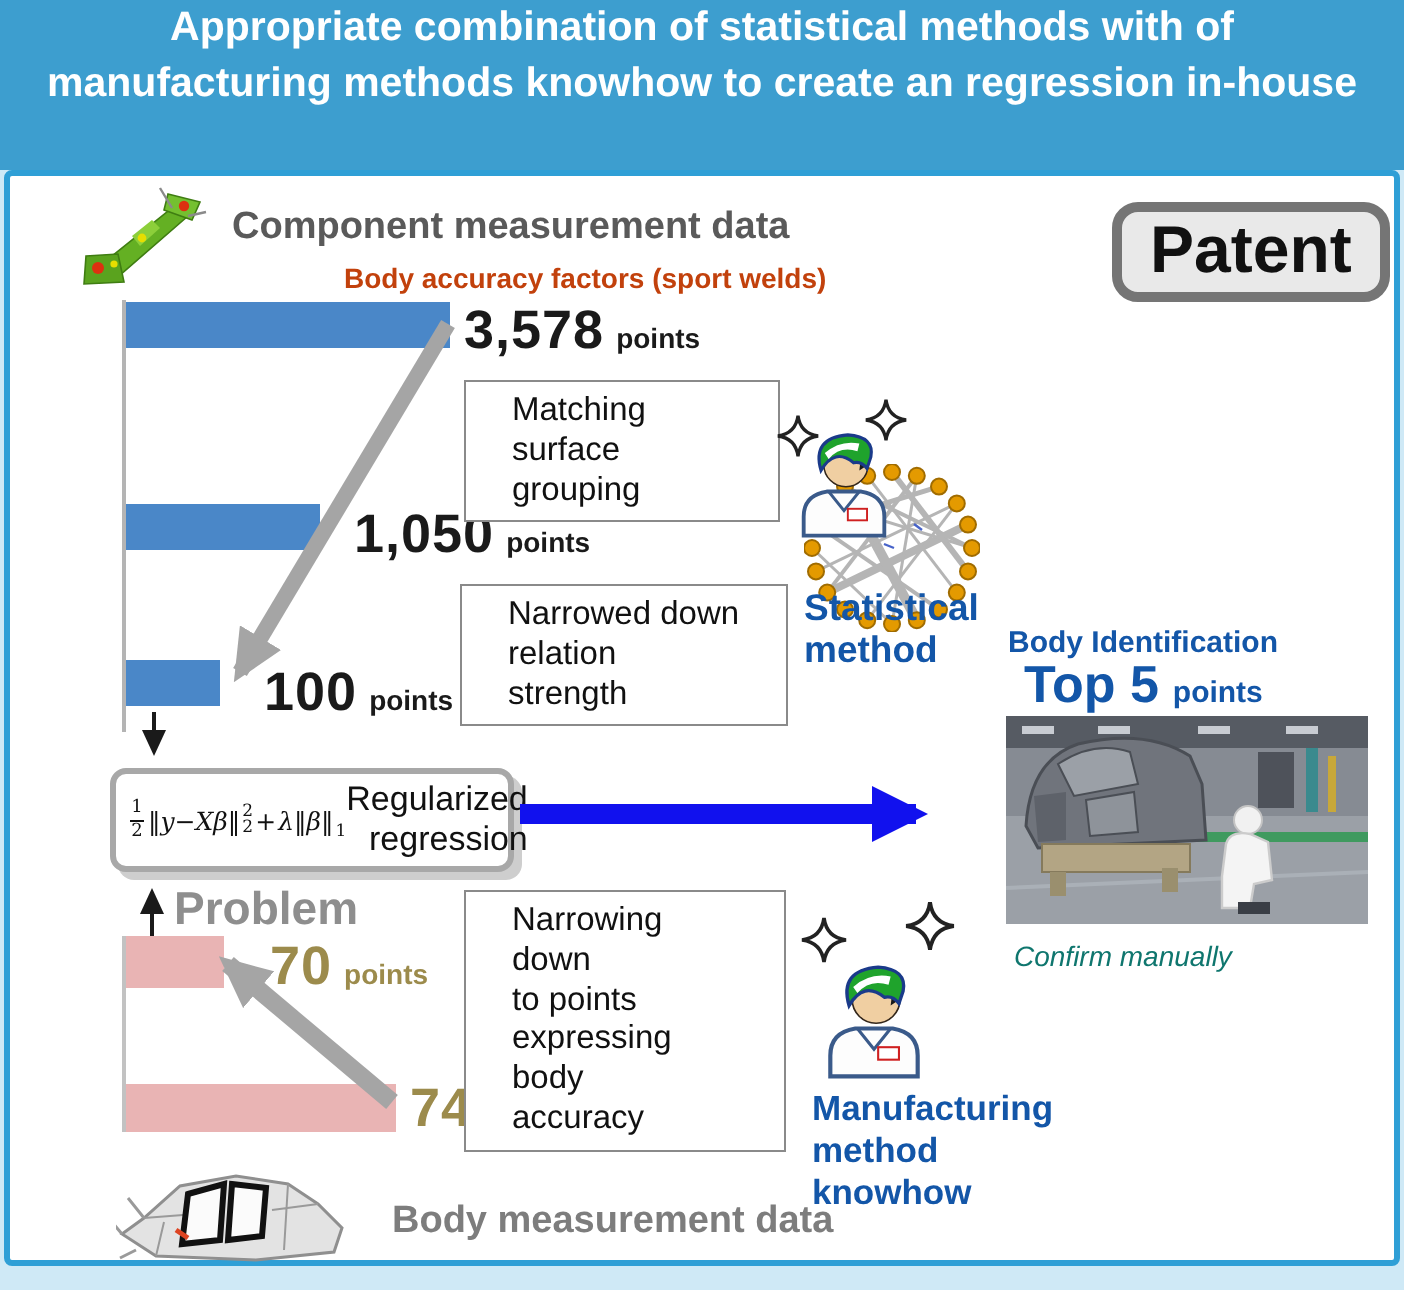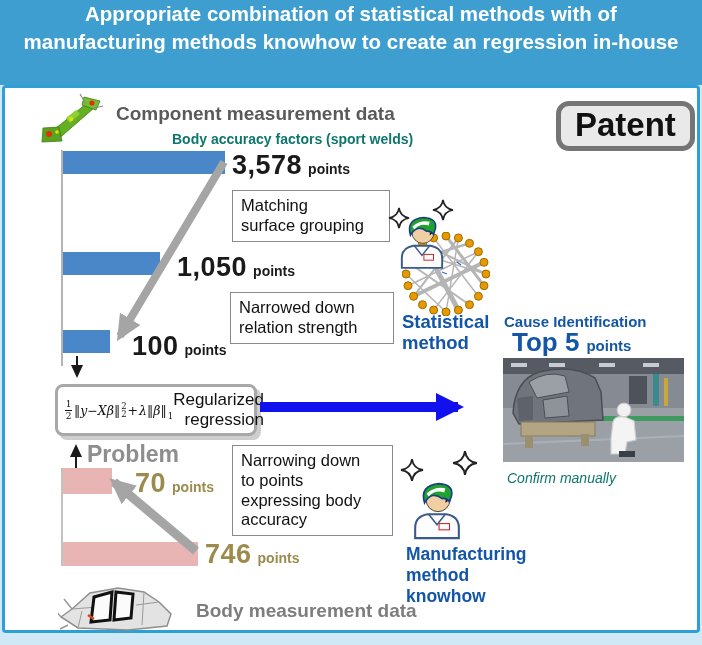--- a/index.html
+++ b/index.html
@@ -15,34 +15,34 @@
     display:flex;flex-direction:column;
   }
   .panel{
     position:absolute;left:2px;right:2px;top:85px;bottom:12px;
     background:#fff;border:3px solid #2f9fd6;border-radius:4px;box-sizing:border-box;
   }
   .abs{position:absolute;}
   .overlay{position:absolute;left:0;top:0;width:702px;height:645px;pointer-events:none;}
 
   .section-title{font-size:19px;font-weight:bold;color:#5a5a5a;white-space:nowrap;margin-left:13px;}
-  .subtitle{font-size:14px;font-weight:bold;color:#0f766e;white-space:nowrap;}
+  .subtitle{font-size:14px;font-weight:bold;color:#c2410c;white-space:nowrap;}
   .patent{
     background:#e9e9e9;border:5px solid #757575;border-radius:13px;
     font-size:33px;font-weight:bold;color:#111;padding:1px 14px 3px;line-height:1.1;
   }
   .bar{position:absolute;}
   .bar.blue{background:#4a87c8;}
   .bar.pink{background:#e9b4b4;}
   .val{display:flex;align-items:baseline;white-space:nowrap;}
   .val .num{font-size:27px;font-weight:bold;color:#1a1a1a;letter-spacing:.5px;}
   .val .unit{font-size:14px;font-weight:bold;color:#1a1a1a;margin-left:6px;}
   .val.olive .num,.val.olive .unit{color:#9c8b4c;}
   .stepbox{
-    background:#fff;border:1.5px solid #8a8a8a;padding:5px 8px;
+    background:#fff;border:1.5px solid #8a8a8a;padding:5px 23px;
     font-size:16.5px;color:#111;line-height:1.2;box-sizing:border-box;
   }
   .problem{font-size:23px;font-weight:bold;color:#8e8e8e;white-space:nowrap;}
   .bluetext{color:#1356a8;font-weight:bold;}
   .stat-label{font-size:18.5px;line-height:21px;}
   .cause-head{font-size:15px;white-space:nowrap;}
   .top5{display:flex;align-items:baseline;white-space:nowrap;}
   .top5 .big{font-size:26px;font-weight:bold;color:#1356a8;}
   .top5 .small{font-size:15px;font-weight:bold;color:#1356a8;margin-left:7px;}
   .confirm{font-size:14px;color:#0f766e;white-space:nowrap;font-style:italic;}
@@ -213,26 +213,26 @@
   <svg class="abs" style="left:398px;top:211px;" width="48" height="58" viewBox="0 0 50 58">
     <path d="M4,58 L4,48 Q4,37 16,35 L34,35 Q46,37 46,48 L46,58 Z" fill="#fdfdfd" stroke="#3a5a8a" stroke-width="2"></path>
     <path d="M17,35 L25,45 L33,35" fill="none" stroke="#3a5a8a" stroke-width="1.5"></path>
     <rect x="27" y="44" width="10" height="6" fill="#fff" stroke="#cf2020" stroke-width="1"></rect>
     <circle cx="26" cy="21" r="11.5" fill="#f0cfa2" stroke="#33261a" stroke-width="0.8"></circle>
     <path d="M28,9.5 A11.5,11.5 0 0 1 37.5,21 L33,24 Q35,12 26,10.5 Z" fill="#191919"></path>
     <path d="M13,24 Q8,7 27,5.5 Q41,6.5 39,17 L37,23 Q34,19 30,20 Q20,12 13,24 Z" fill="#1fa32c" stroke="#1a3a8a" stroke-width="1.6"></path>
     <path d="M15,15 Q23,8 33,10 L32,14 Q23,11 17,18 Z" fill="#fff"></path>
   </svg>
 
-  <div class="abs bluetext stat-label" style="left:402px;top:311px;">
+  <div class="abs bluetext stat-label" style="left:402px;top:293px;">
     <div>Statistical</div>
     <div>method</div>
   </div>
 
-  <div class="abs bluetext cause-head" style="left:504px;top:313px;">Cause Identification</div>
+  <div class="abs bluetext cause-head" style="left:504px;top:313px;">Body Identification</div>
   <div class="abs top5" style="left:512px;top:327px;">
     <span class="big">Top 5</span>
     <span class="small">points</span>
   </div>
 
   <svg class="abs" style="left:503px;top:358px;" width="181" height="104" viewBox="0 0 181 104">
     <rect width="181" height="104" fill="#868b93"></rect>
     <rect width="181" height="16" fill="#565b63"></rect>
     <rect x="8" y="5" width="16" height="4" fill="#c8ccd2"></rect>
       <rect x="46" y="5" width="16" height="4" fill="#c8ccd2"></rect>

